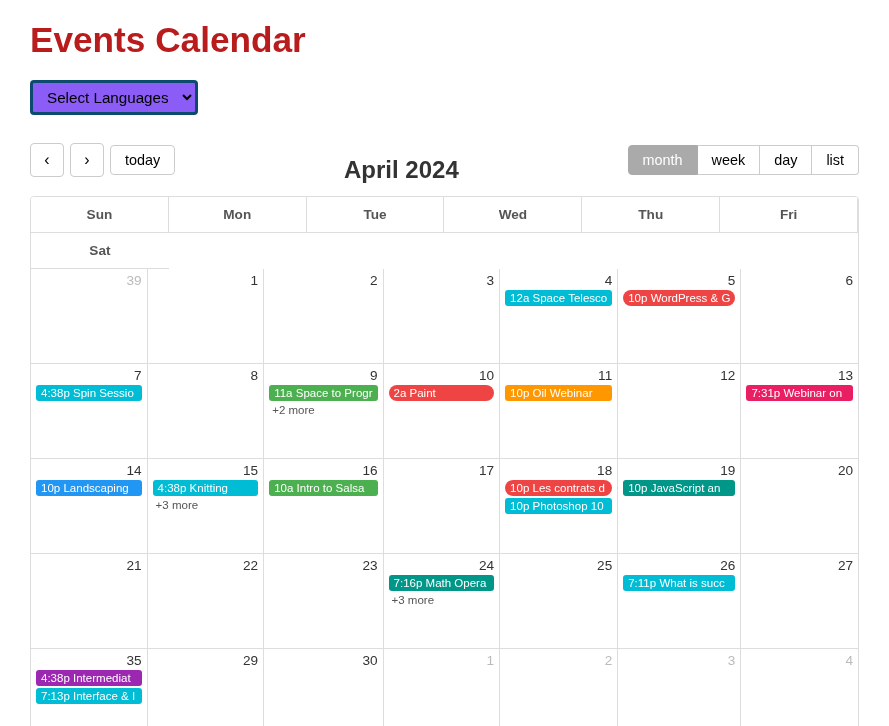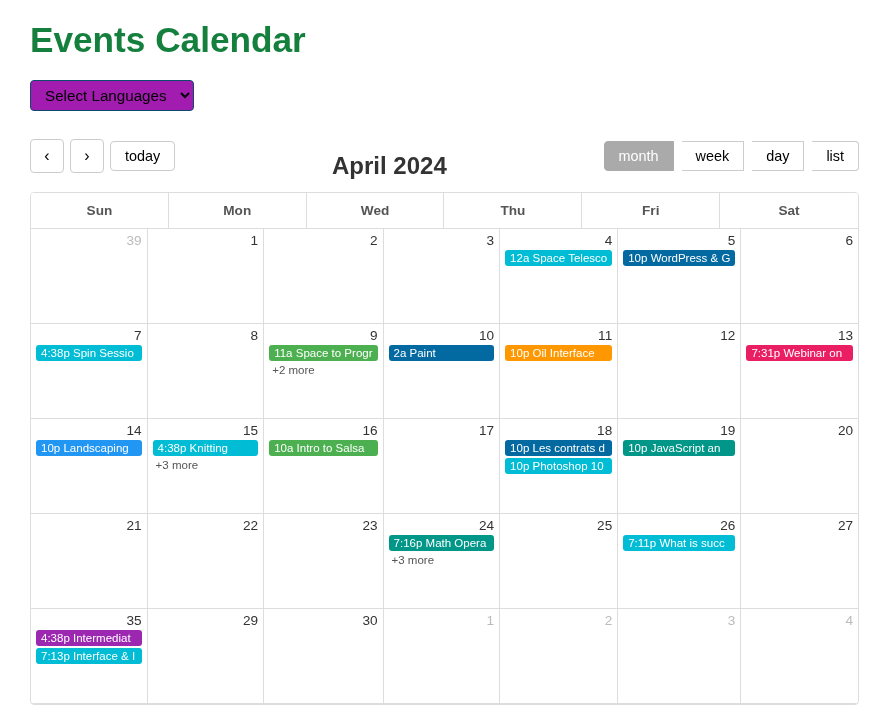--- a/index.html
+++ b/index.html
@@ -1,44 +1,44 @@
 <!DOCTYPE html>
 <html><head>
   <meta charset="utf-8">
   <style>
     * { box-sizing: border-box; margin: 0; padding: 0; }
     body { font-family: -apple-system, BlinkMacSystemFont, 'Segoe UI', Arial, sans-serif; background: #fff; color: #333; }
     .page { padding: 20px 30px; max-width: 889px; }
-    h1 { font-size: 2.2rem; font-weight: 700; margin-bottom: 20px; color: #15803d; }
+    h1 { font-size: 2.2rem; font-weight: 700; margin-bottom: 20px; color: #b91c1c; }
     .controls-top { display: flex; align-items: center; margin-bottom: 20px; }
-    .lang-select { padding: 5px 10px; font-size: 0.95rem; border: 1px solid #0c4a6e; border-radius: 4px; background: #a21caf; cursor: pointer; appearance: auto; }
+    .lang-select { padding: 5px 10px; font-size: 0.95rem; border: 3px solid #0c4a6e; border-radius: 4px; background: #8b5cf6; cursor: pointer; appearance: auto; }
     .calendar-nav { display: flex; align-items: center; justify-content: space-between; margin-bottom: 12px; }
     .nav-left { display: flex; align-items: center; gap: 6px; }
     .nav-btn { width: 34px; height: 34px; border: 1px solid #ccc; background: #fff; border-radius: 4px; cursor: pointer; font-size: 1rem; display: flex; align-items: center; justify-content: center; }
     .today-btn { padding: 6px 14px; border: 1px solid #ccc; background: #fff; border-radius: 4px; cursor: pointer; font-size: 0.9rem; }
     .month-title { font-size: 1.5rem; font-weight: 600; color: #333; margin-top: 21px; }
-    .view-btns { display: flex; gap: 8px; }
+    .view-btns { display: flex; gap: 0; }
     .view-btn { padding: 6px 14px; border: 1px solid #ccc; background: #fff; cursor: pointer; font-size: 0.9rem; }
     .view-btn:first-child { border-radius: 4px 0 0 4px; }
     .view-btn:last-child { border-radius: 0 4px 4px 0; }
     .view-btn.active { background: #aaa; color: #fff; border-color: #aaa; }
     .view-btn:not(:first-child) { border-left: none; }
     .calendar { border: 1px solid #ddd; border-radius: 4px; overflow: hidden; }
     .cal-header { display: grid; grid-template-columns: repeat(6, 1fr); background: #fff; }
     .cal-header-cell { text-align: center; padding: 10px 0; font-size: 0.85rem; font-weight: 600; color: #555; border-bottom: 1px solid #ddd; border-right: 1px solid #ddd; }
     .cal-header-cell:last-child { border-right: none; }
     .cal-grid { display: grid; grid-template-columns: repeat(7, 1fr); }
     .cal-cell { border-right: 1px solid #ddd; border-bottom: 1px solid #ddd; min-height: 95px; padding: 4px 5px; position: relative; }
     .cal-cell:nth-child(7n) { border-right: none; }
     .day-num { font-size: 0.85rem; color: #999; text-align: right; margin-bottom: 2px; }
     .day-num.current-month { color: #333; }
     .day-num.greyed { color: #bbb; }
     .event { display: block; font-size: 0.72rem; padding: 2px 5px; border-radius: 3px; margin-bottom: 2px; color: #fff; white-space: nowrap; overflow: hidden; text-overflow: ellipsis; cursor: pointer; }
     .event-cyan { background: #00bcd4; }
-    .event-pink { background: #0369a1; }
+    .event-pink { background: #ef4444; border-radius: 8px; }
     .event-green { background: #4caf50; }
     .event-teal { background: #009688; }
     .event-orange { background: #ff9800; }
     .event-purple { background: #9c27b0; }
     .event-blue { background: #2196f3; }
     .event-magenta { background: #e91e63; }
     .more-link { font-size: 0.72rem; color: #555; cursor: pointer; padding: 1px 3px; }
   </style>
 </head>
 <body>
@@ -64,20 +64,21 @@
       <button class="view-btn">week</button>
       <button class="view-btn">day</button>
       <button class="view-btn">list</button>
     </div>
   </div>
 
   <div class="calendar">
     <div class="cal-header">
       <div class="cal-header-cell">Sun</div>
       <div class="cal-header-cell">Mon</div>
+      <div class="cal-header-cell">Tue</div>
       <div class="cal-header-cell">Wed</div>
       <div class="cal-header-cell">Thu</div>
       <div class="cal-header-cell">Fri</div>
       <div class="cal-header-cell">Sat</div>
     </div>
     <div class="cal-grid" id="cal-grid">
     <div class="cal-cell">
           <div class="day-num greyed">39</div>
         </div>
         <div class="cal-cell">
@@ -111,21 +112,21 @@
           <div class="day-num current-month">9</div>
           <div class="event event-green">11a Space to Progr</div>
           <div class="more-link">+2 more</div>
         </div>
         <div class="cal-cell">
           <div class="day-num current-month">10</div>
           <div class="event event-pink">2a Paint</div>
         </div>
         <div class="cal-cell">
           <div class="day-num current-month">11</div>
-          <div class="event event-orange">10p Oil Interface</div>
+          <div class="event event-orange">10p Oil Webinar</div>
         </div>
         <div class="cal-cell">
           <div class="day-num current-month">12</div>
         </div>
         <div class="cal-cell">
           <div class="day-num current-month">13</div>
           <div class="event event-magenta">7:31p Webinar on</div>
         </div>
         <div class="cal-cell">
           <div class="day-num current-month">14</div>

